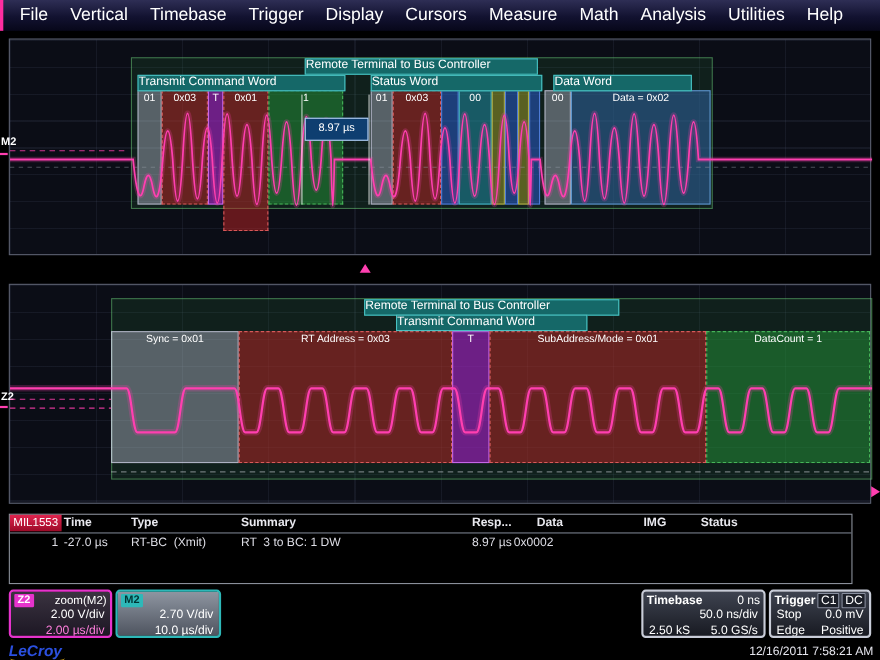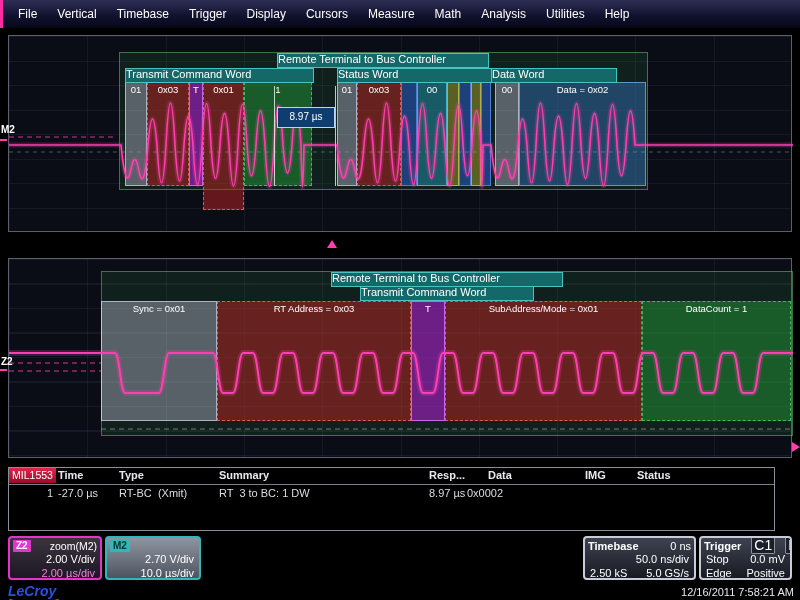--- a/index.html
+++ b/index.html
@@ -2,21 +2,21 @@
 <html><head>
 <meta charset="utf-8">
 <style>
   html,body{margin:0;padding:0;background:#000;width:800px;height:600px;overflow:hidden;
     font-family:"Liberation Sans",sans-serif;color:#fff;position:relative}
   
   .menubar{position:absolute;left:0;top:0;width:800px;height:28px;
     background:linear-gradient(#2e2e55,#121230 55%,#07071a);
     display:flex;align-items:center;box-sizing:border-box;padding-left:8px}
   .menu-accent{position:absolute;left:0;top:0;width:3px;height:28px;background:#ff2da0}
-  .menu-item{color:#fff;font-size:12px;padding:0 10px;white-space:nowrap;cursor:default}
+  .menu-item{color:#fff;font-size:16px;padding:0 10px;white-space:nowrap;cursor:default}
   
   .grid{position:absolute;background:#0b0d16;border:1px solid #5a5f6e;box-sizing:border-box;
     background-image:
       repeating-linear-gradient(to right, rgba(90,100,130,.14) 0 1px, transparent 1px 78.3px),
       repeating-linear-gradient(to bottom, rgba(90,100,130,.14) 0 1px, transparent 1px 24.5px)}
   .top-grid{left:8px;top:35px;width:784px;height:197px}
   .bot-grid{left:8px;top:258px;width:784px;height:200px}
   svg.wave{position:absolute;left:0;top:0;z-index:5;pointer-events:none}
   
   .band{position:absolute;background:rgba(46,139,60,.16);border:1px solid rgba(120,220,130,.45);z-index:1}
@@ -57,22 +57,22 @@
     font-size:11px;overflow:hidden}
   .z2d{left:8px;width:94px;border:2px solid #e633cc;background:linear-gradient(#3a3340,#1d1724)}
   .m2d{left:105px;width:96px;border:2px solid #2eb8b8;background:linear-gradient(#8e95a1,#4e545f)}
   .tbd{left:583px;width:113px;border:2px solid #c8ccd8;background:linear-gradient(#3e4350,#181a22)}
   .trd{left:699px;width:93px;border:2px solid #c8ccd8;background:linear-gradient(#3e4350,#181a22)}
   .desc-title{display:flex;justify-content:space-between;align-items:center;height:13px;padding:1px 3px 0}
   .desc-title b{font-size:11px}
   .chip{font-size:10px;font-weight:bold;padding:0 3px;line-height:12px;border-radius:1px}
   .z2chip{background:#e633cc;color:#fff}
   .m2chip{background:#2eb8b8;color:#033}
-  .minichip{font-size:14px;background:#1c1f28;border:1px solid #8a90a0;padding:0 2px;
-    line-height:10px;margin-left:10px;border-radius:1px}
+  .minichip{font-size:11px;background:#1c1f28;border:1px solid #8a90a0;padding:0 2px;
+    line-height:10px;margin-left:2px;border-radius:1px}
   .desc-line{text-align:right;padding:0 5px;line-height:14px;color:#fff}
   .desc-row{display:flex;justify-content:space-between;padding:0 5px;line-height:14px;color:#fff}
   .pink{color:#ff7fdd}
   
   .logo{position:absolute;left:8px;top:583px;font-size:14px;font-weight:bold;font-style:italic;color:#2b50e0}
   .swoosh{position:absolute;left:9px;top:594px;width:50px;height:7px;
     border-bottom:2px solid #f5c21b;border-radius:50%}
   .timestamp{position:absolute;right:6px;top:586px;font-size:11px;color:#e6e6ee}
 </style>
 </head>
@@ -92,21 +92,21 @@
   <span class="menu-item">Utilities</span>
   <span class="menu-item">Help</span>
 </div>
 
 <div class="grid top-grid">
   <div class="band" style="left:110px;top:16px;width:527px;height:136px"></div>
   <div class="banner" style="left:268px;top:17px;width:210px;height:13px">Remote Terminal to Bus Controller</div>
 
   <div class="banner" style="left:116px;top:32px;width:187px;height:13px">Transmit Command Word</div>
   <div class="banner" style="left:328px;top:32px;width:154px;height:13px">Status Word</div>
-  <div class="banner" style="left:482px;top:32px;width:124px;height:13px">Data Word</div>
+  <div class="banner" style="left:494px;top:32px;width:124px;height:13px">Data Word</div>
 
   <div class="field f-gray" style="left:116px;top:46px;width:22px;height:104px">
       <span>01</span>
     </div>
   <div class="field f-red" style="left:138px;top:46px;width:42px;height:104px">
       <span>0x03</span>
     </div>
   <div class="field f-purple" style="left:180px;top:46px;width:14px;height:104px">
       <span>T</span>
     </div>

